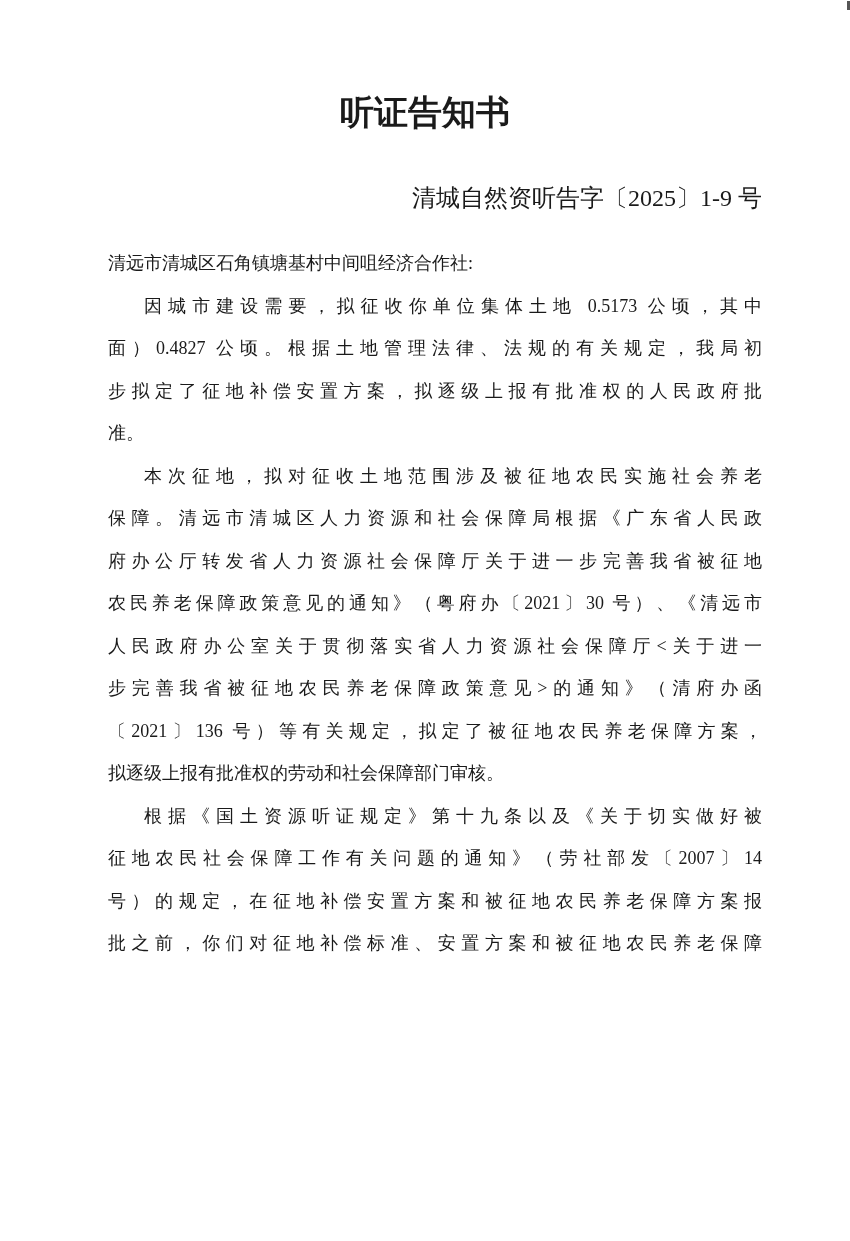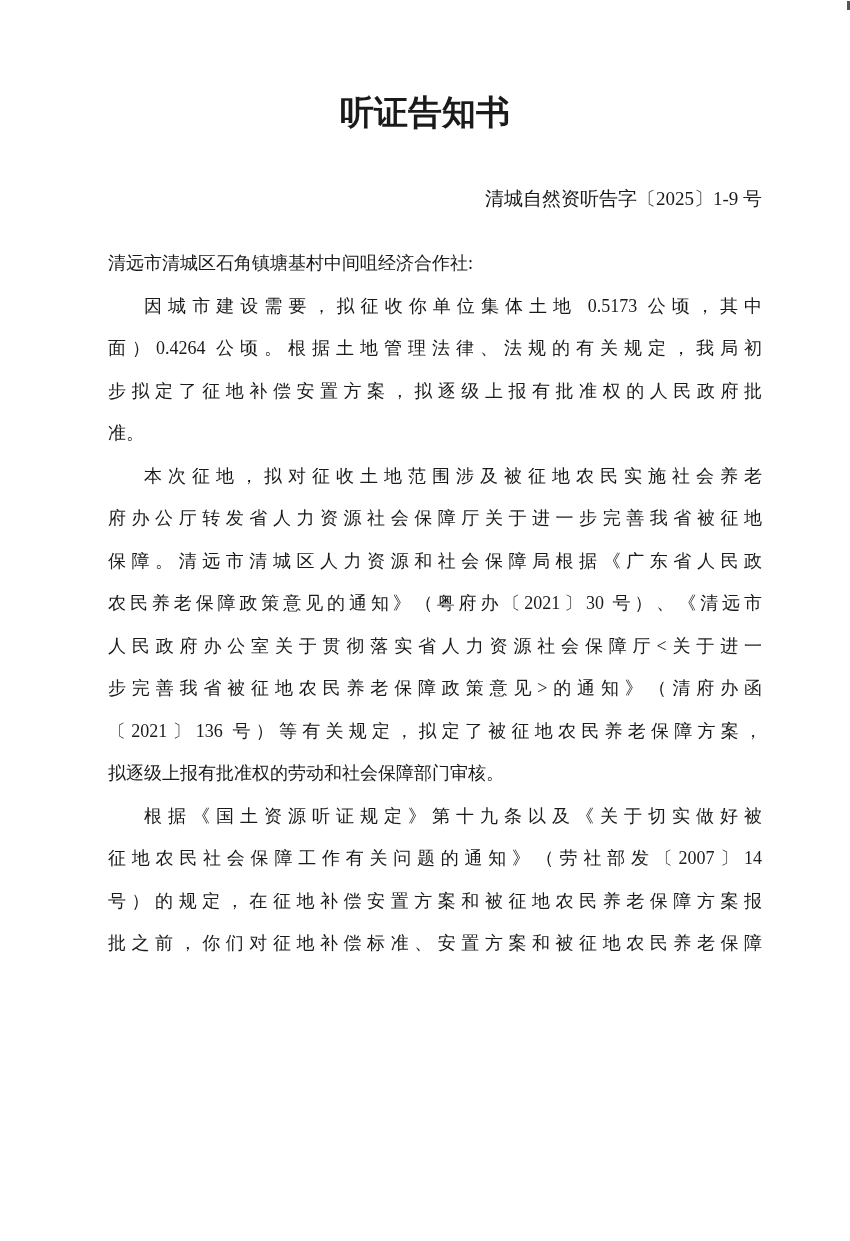--- a/index.html
+++ b/index.html
@@ -29,21 +29,21 @@
     padding-top:91px;
     font-size:34px;
     line-height:42px;
     font-weight:700;
     text-align:center;
     font-family:"Liberation Sans","DejaVu Sans",sans-serif;
   }
   .doc-number{
     margin-top:44px;
     padding:0 88px 0 108px;
-    font-size:19px;
+    font-size:24px;
     line-height:43px;
     text-align:right;
     white-space:nowrap;
   }
   .body-text{
     margin-top:22px;
     padding:0 88px 0 108px;
     font-size:18px;
   }
   .line{
@@ -70,26 +70,26 @@
 
   <h1 class="title">听证告知书</h1>
 
   <div class="doc-number">清城自然资听告字〔2025〕1-9 号</div>
 
   <div class="body-text">
     <div class="line plain">清远市清城区石角镇塘基村中间咀经济合作社:</div>
 
     <div>
         <div class="line indent">因城市建设需要，拟征收你单位集体土地 0.5173 公顷，其中</div>
-        <div class="line">面）0.4264 公顷。根据土地管理法律、法规的有关规定，我局初</div>
+        <div class="line">面）0.4827 公顷。根据土地管理法律、法规的有关规定，我局初</div>
         <div class="line">步拟定了征地补偿安置方案，拟逐级上报有批准权的人民政府批</div>
         <div class="line plain">准。</div>
         <div class="line indent">本次征地，拟对征收土地范围涉及被征地农民实施社会养老</div>
+        <div class="line">保障。清远市清城区人力资源和社会保障局根据《广东省人民政</div>
         <div class="line">府办公厅转发省人力资源社会保障厅关于进一步完善我省被征地</div>
-        <div class="line">保障。清远市清城区人力资源和社会保障局根据《广东省人民政</div>
         <div class="line">农民养老保障政策意见的通知》（粤府办〔2021〕30 号）、《清远市</div>
         <div class="line">人民政府办公室关于贯彻落实省人力资源社会保障厅&lt;关于进一</div>
         <div class="line">步完善我省被征地农民养老保障政策意见&gt;的通知》（清府办函</div>
         <div class="line">〔2021〕136 号）等有关规定，拟定了被征地农民养老保障方案，</div>
         <div class="line plain">拟逐级上报有批准权的劳动和社会保障部门审核。</div>
         <div class="line indent">根据《国土资源听证规定》第十九条以及《关于切实做好被</div>
         <div class="line">征地农民社会保障工作有关问题的通知》（劳社部发〔2007〕14</div>
         <div class="line">号）的规定，在征地补偿安置方案和被征地农民养老保障方案报</div>
         <div class="line">批之前，你们对征地补偿标准、安置方案和被征地农民养老保障</div>
       </div>

